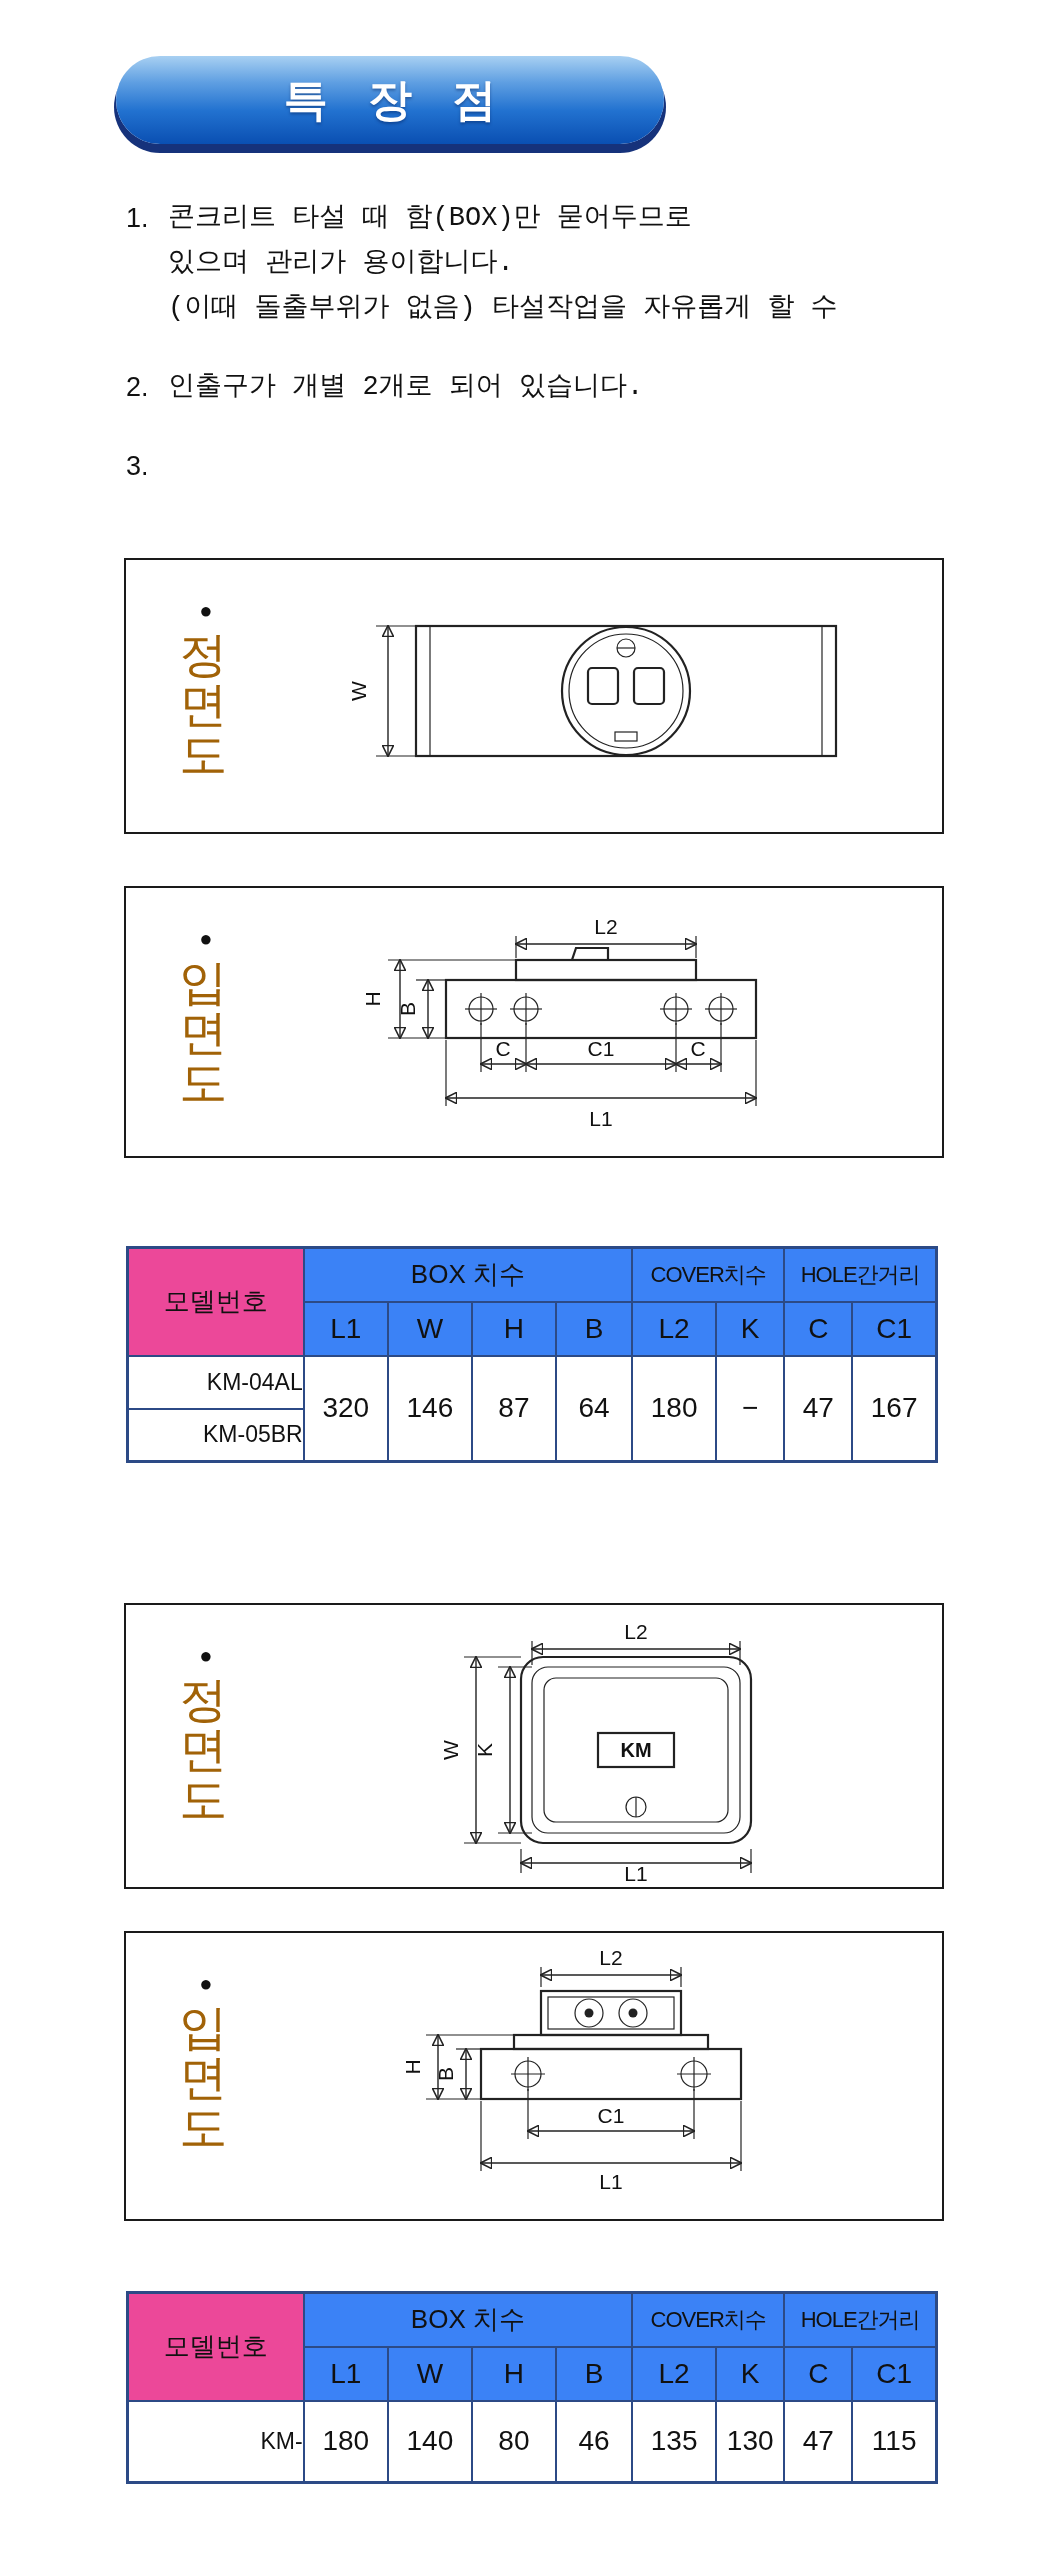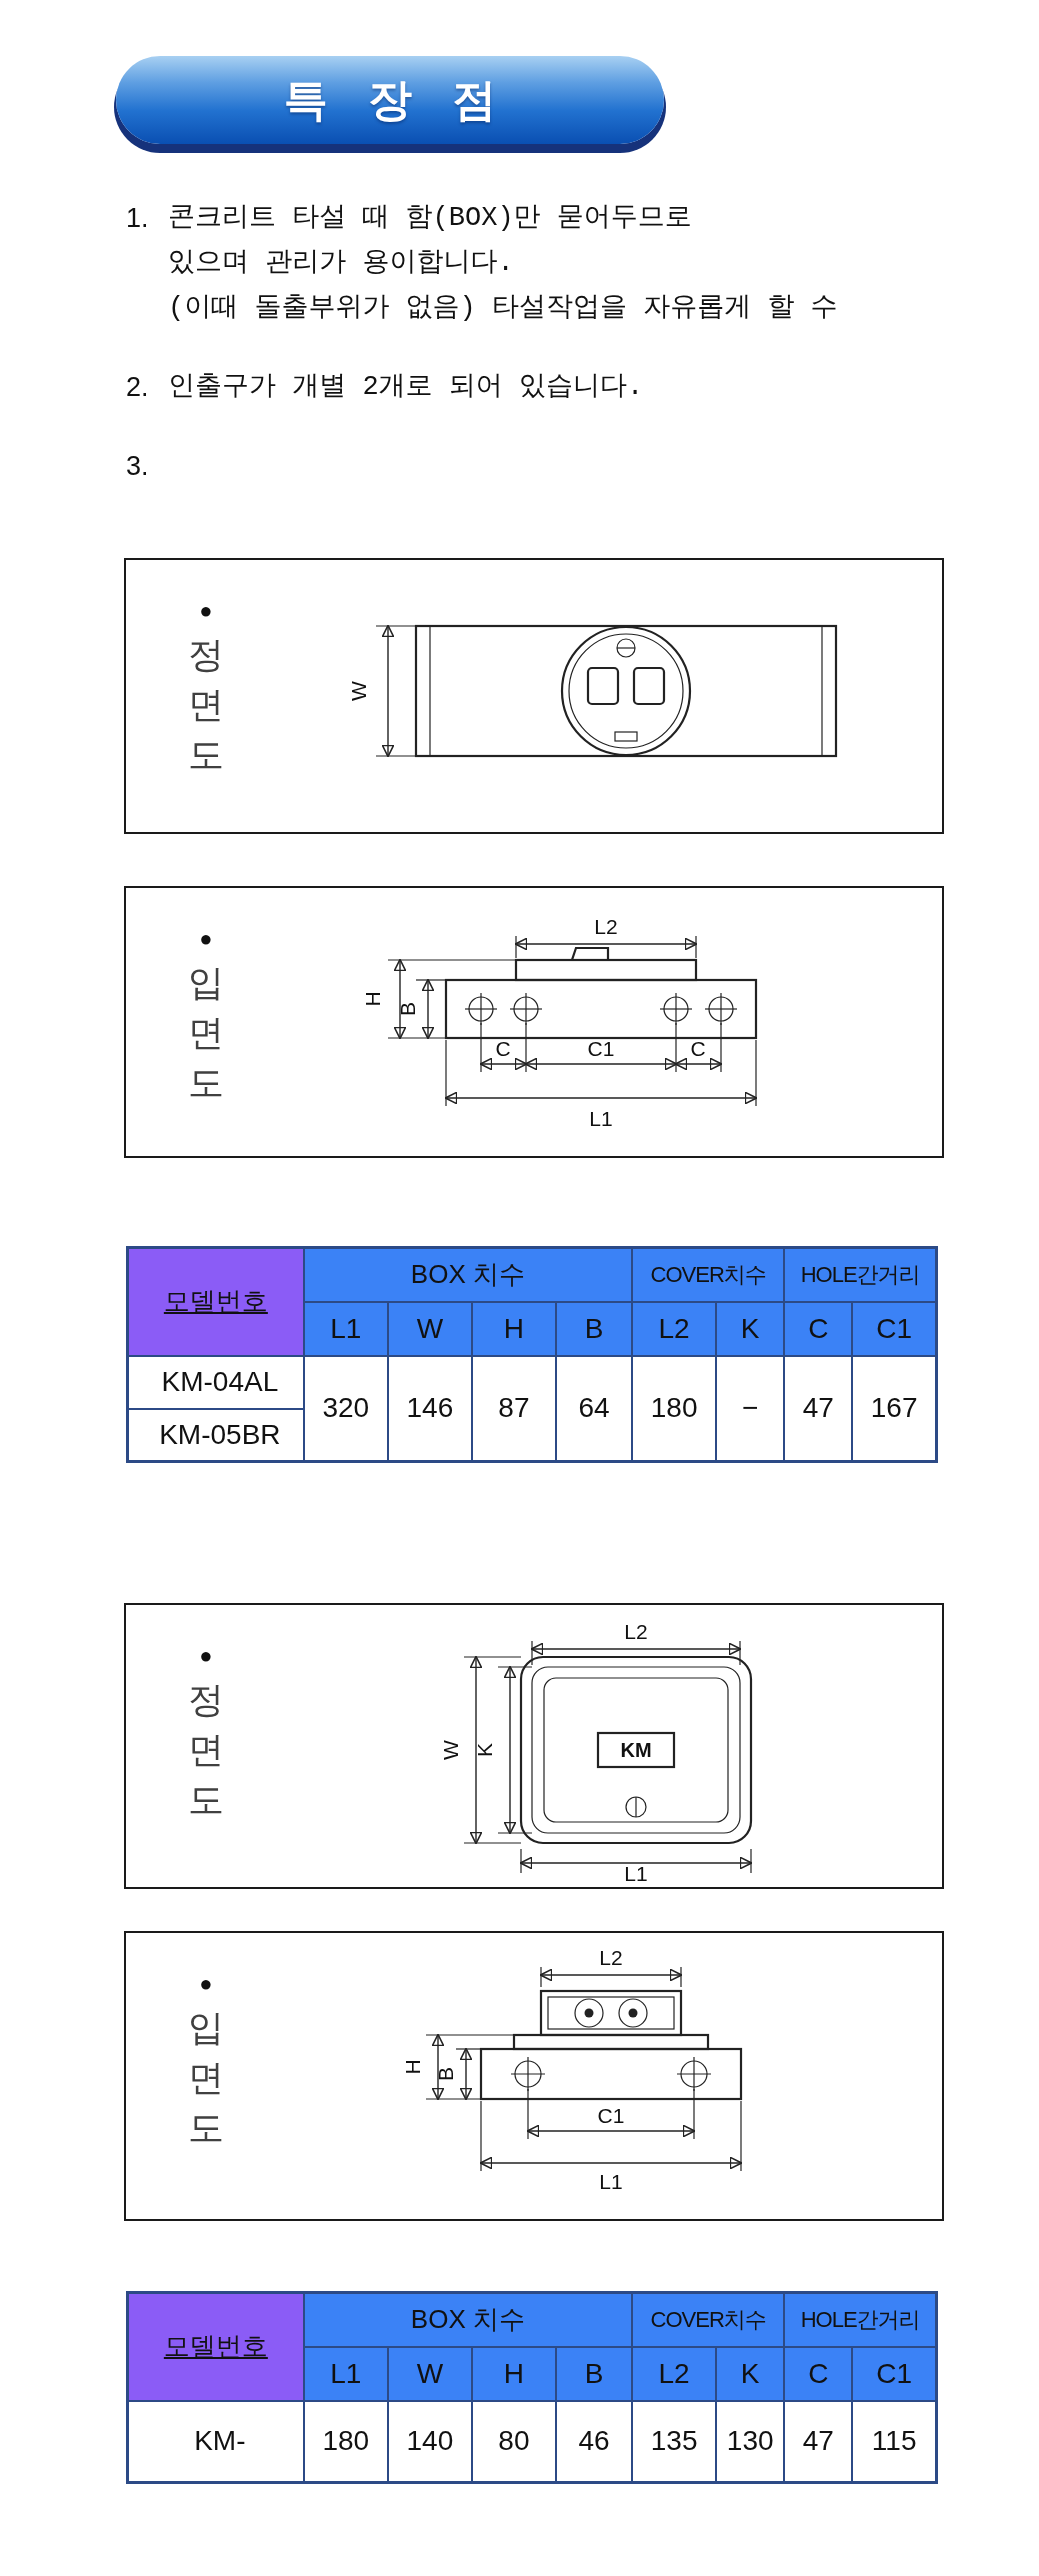--- a/index.html
+++ b/index.html
@@ -20,41 +20,41 @@
   .features {position:absolute; left:114px; top:196px; width:810px;}
   .feature {display:flex; margin-bottom:34px; font-size:27px; line-height:45px; color:#111;}
   .fnum {width:42px; flex:none;}
   .flines div {white-space:nowrap;font-family:Liberation Mono, monospace;}
 
   
   .dbox {position:absolute; left:112px; width:816px; border:2px solid #1a1a1a; background:#fff;}
   .dlabel {position:absolute; left:48px; top:40px; width:64px; display:flex;
            flex-direction:column; align-items:center;}
   .bullet {font-size:22px; line-height:22px; margin-bottom:8px;}
-  .vlabel {width:1.12em; font-size:36px; line-height:50px; word-break:break-all;
-           text-align:center; color:#404040;}
+  .vlabel {width:1.12em; font-size:48px; line-height:50px; word-break:break-all;
+           text-align:left; color:#a16207;}
   .d-svg {position:absolute; left:150px; top:0;}
   .d-svg line,.d-svg rect,.d-svg circle,.d-svg path {stroke:#222; fill:none; stroke-width:1.4;}
   .d-svg .sw2 {stroke-width:2.2;}
   .d-svg .sw1 {stroke-width:1.2;}
   .d-svg .dotfill {fill:#222; stroke:none;}
   .d-svg text {fill:#111; stroke:none; font-size:21px; font-family:"Liberation Sans",sans-serif;}
   .d-svg .kmtxt {font-size:20px; font-weight:bold;}
 
   
   .spec-table {position:absolute; left:114px; border-collapse:collapse; table-layout:fixed;
                width:812px; background:#fff; border:3px solid #2c4a86;}
   .spec-table th,.spec-table td {border:2px solid #2c4a86; text-align:center; padding:0;
                font-weight:normal; color:#111; overflow:hidden;}
   .spec-table th {background:#3b82f6; font-size:26px;}
-  .spec-table th.model-h {background:#8b5cf6;text-decoration:underline;}
+  .spec-table th.model-h {background:#ec4899;}
   .spec-table th.small {font-size:22px; letter-spacing:-1px;}
   .spec-table th.colh {font-size:28px;}
   .spec-table td {font-size:28px;text-align:center;}
-  .spec-table td.model-cell {font-size:28px; text-align:center; padding-left:8px;}
+  .spec-table td.model-cell {font-size:23px; text-align:right; padding-left:8px;}
   .hr1,.hr2 {height:54px;}
   .dr {height:53px;}
   .dr2 {height:82px;}
 
   .edge-line {position:absolute; right:4px; top:190px; width:3px; height:300px; background:#2a2a2a;}
 </style>
 </head>
 <body>
 
 <div id="page">

